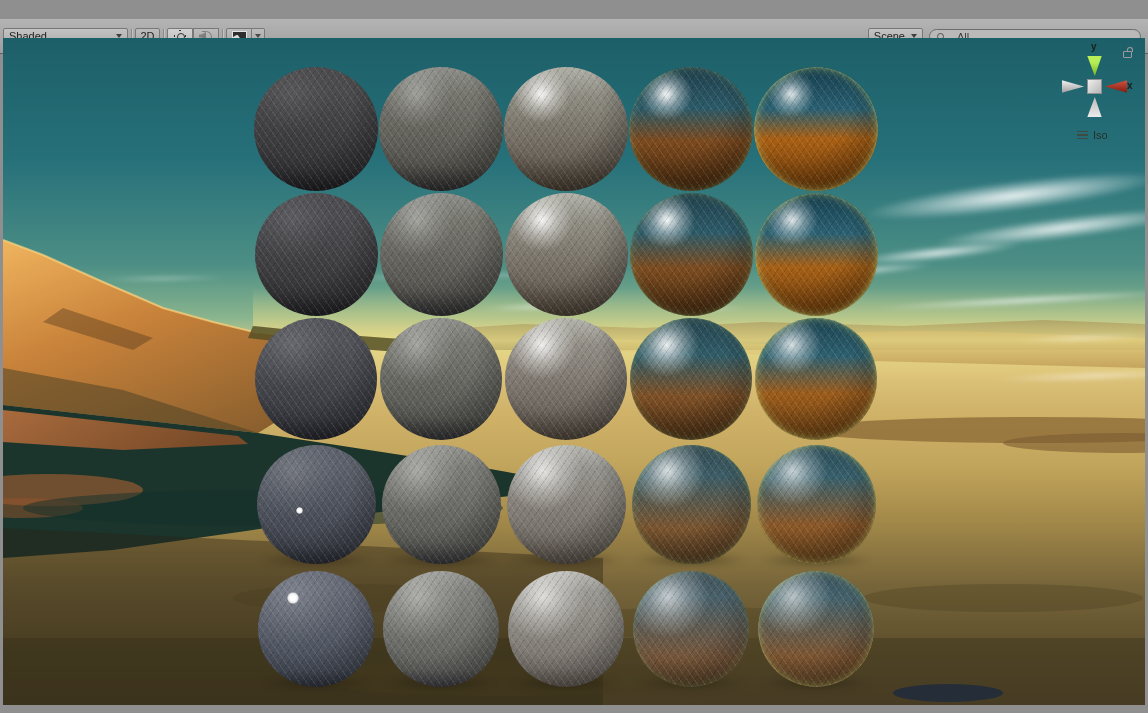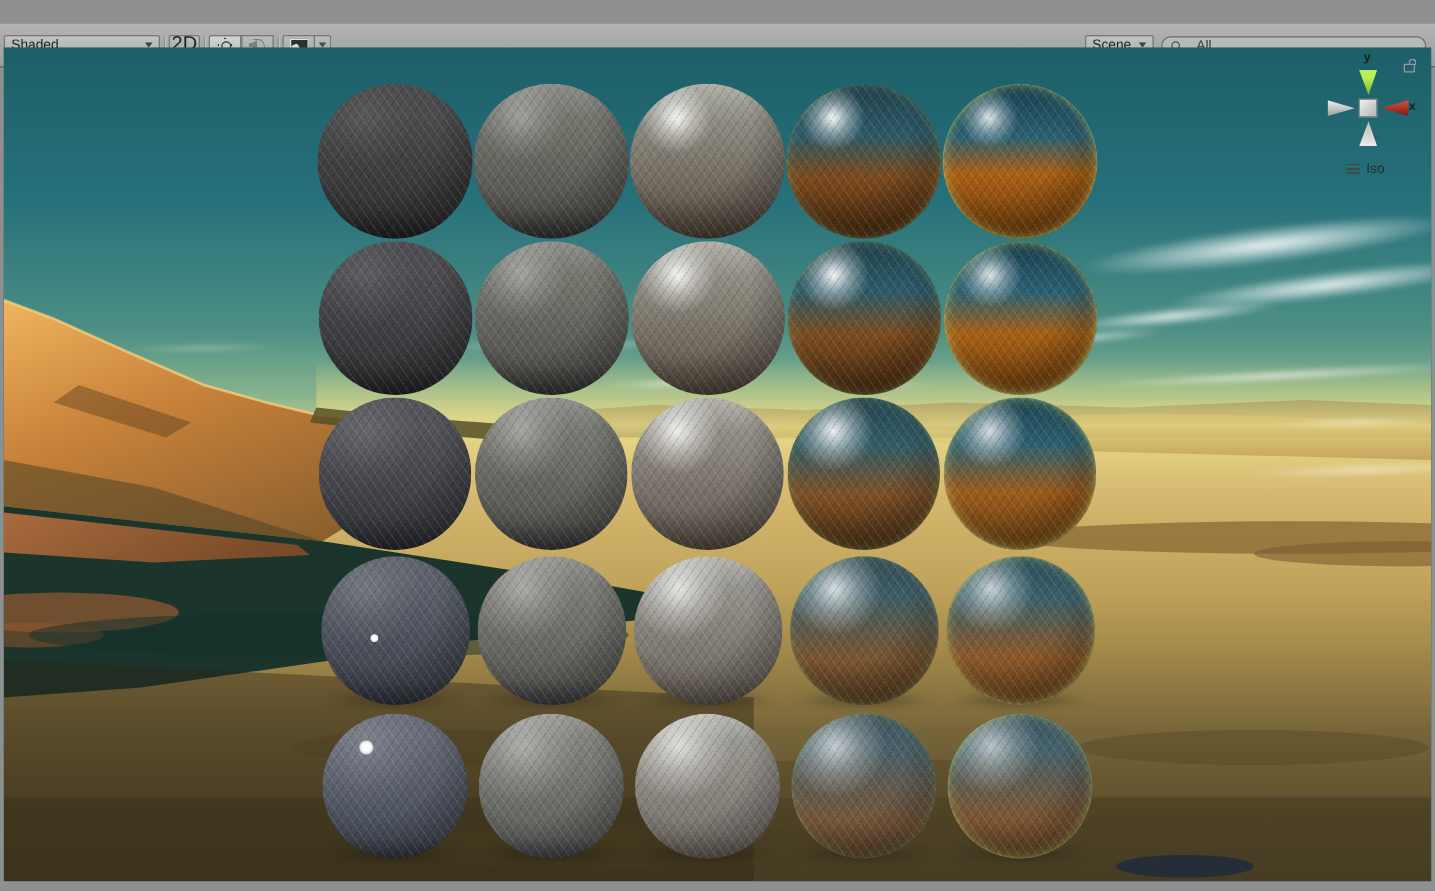--- a/index.html
+++ b/index.html
@@ -32,21 +32,21 @@
     display:flex; align-items:center; font-size:11px; color:#1f1f1f; }
   .dd { height:16px; border:1px solid #787878; border-radius:2px;
     background:linear-gradient(#c3c3c3,#aeaeae); display:flex; align-items:center;
     padding:0 5px; cursor:default; }
   .dd .arrow { width:0; height:0; border-left:3px solid transparent; border-right:3px solid transparent;
     border-top:4px solid #3f3f3f; margin-left:6px; }
   .shaded-dd { width:125px; margin-left:3px; justify-content:space-between; }
   .vsep { width:1px; height:15px; background:#8b8b8b; margin:0 3px; box-shadow:1px 0 0 #c2c2c2; }
   .btn { height:16px; border:1px solid #787878; background:linear-gradient(#bcbcbc,#a8a8a8);
     display:flex; align-items:center; justify-content:center; padding:0 4px; }
-  .btn-2d { width:25px; border-radius:2px; font-size:16px; }
+  .btn-2d { width:25px; border-radius:2px; font-size:11px; }
   .icon-btn { width:26px; }
   .icon-btn.first { border-radius:2px 0 0 2px; }
   .icon-btn.on { background:linear-gradient(#d2d2d2,#bfbfbf); }
   .sun { position:relative; width:12px; height:12px; }
   .sun::before { content:""; position:absolute; left:3px; top:3px; width:6px; height:6px;
     border-radius:50%; border:1.5px solid #323232; }
   .sun::after { content:""; position:absolute; inset:0;
     background:
       conic-gradient(#323232 0 8deg, transparent 8deg 82deg, #323232 82deg 98deg, transparent 98deg 172deg,
        #323232 172deg 188deg, transparent 188deg 262deg, #323232 262deg 278deg, transparent 278deg 352deg, #323232 352deg);

